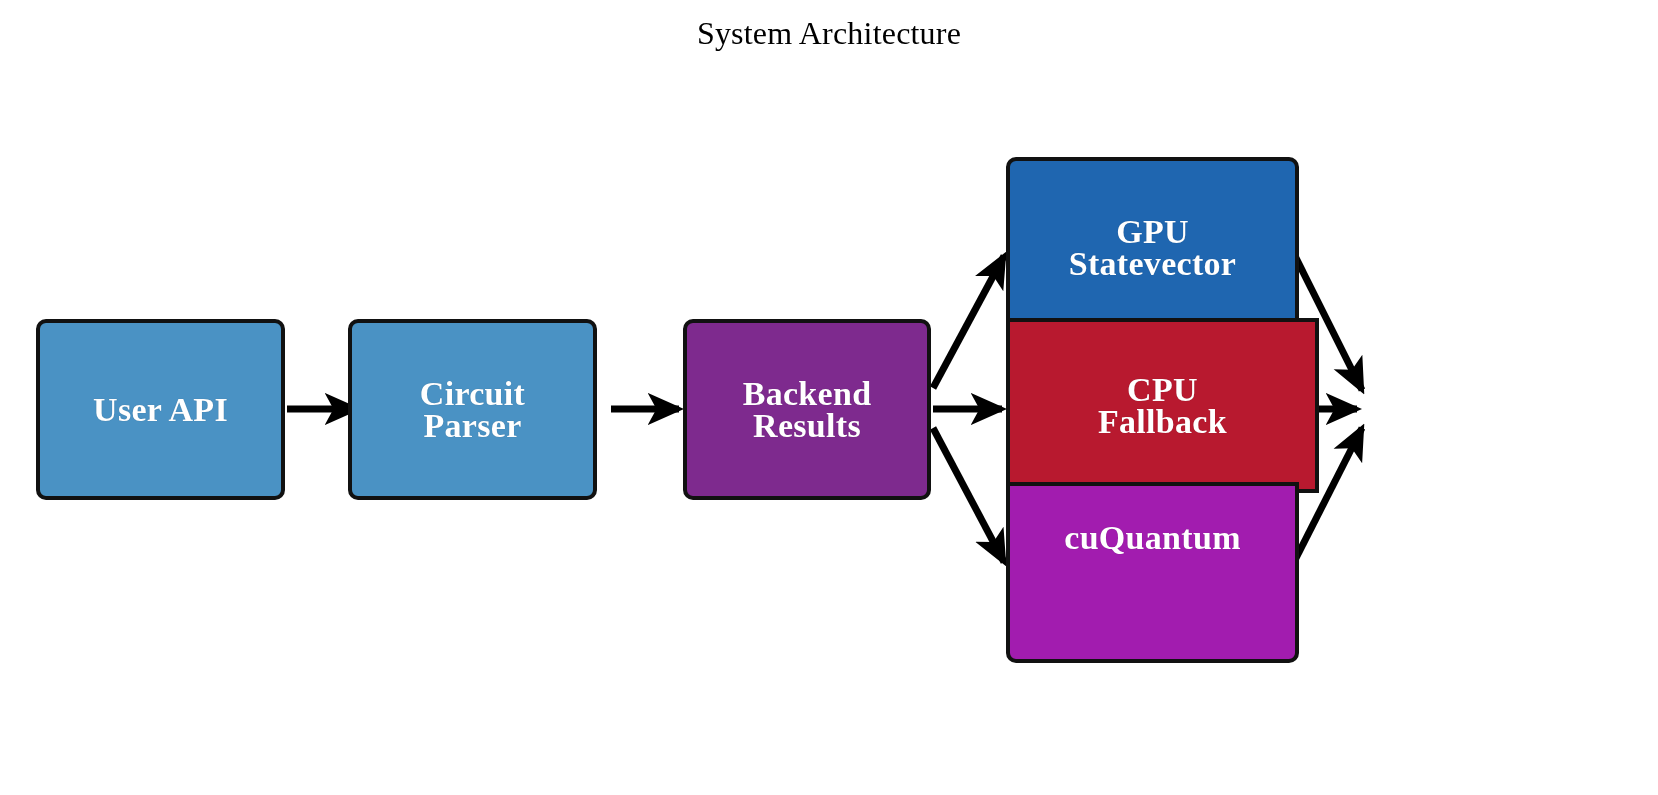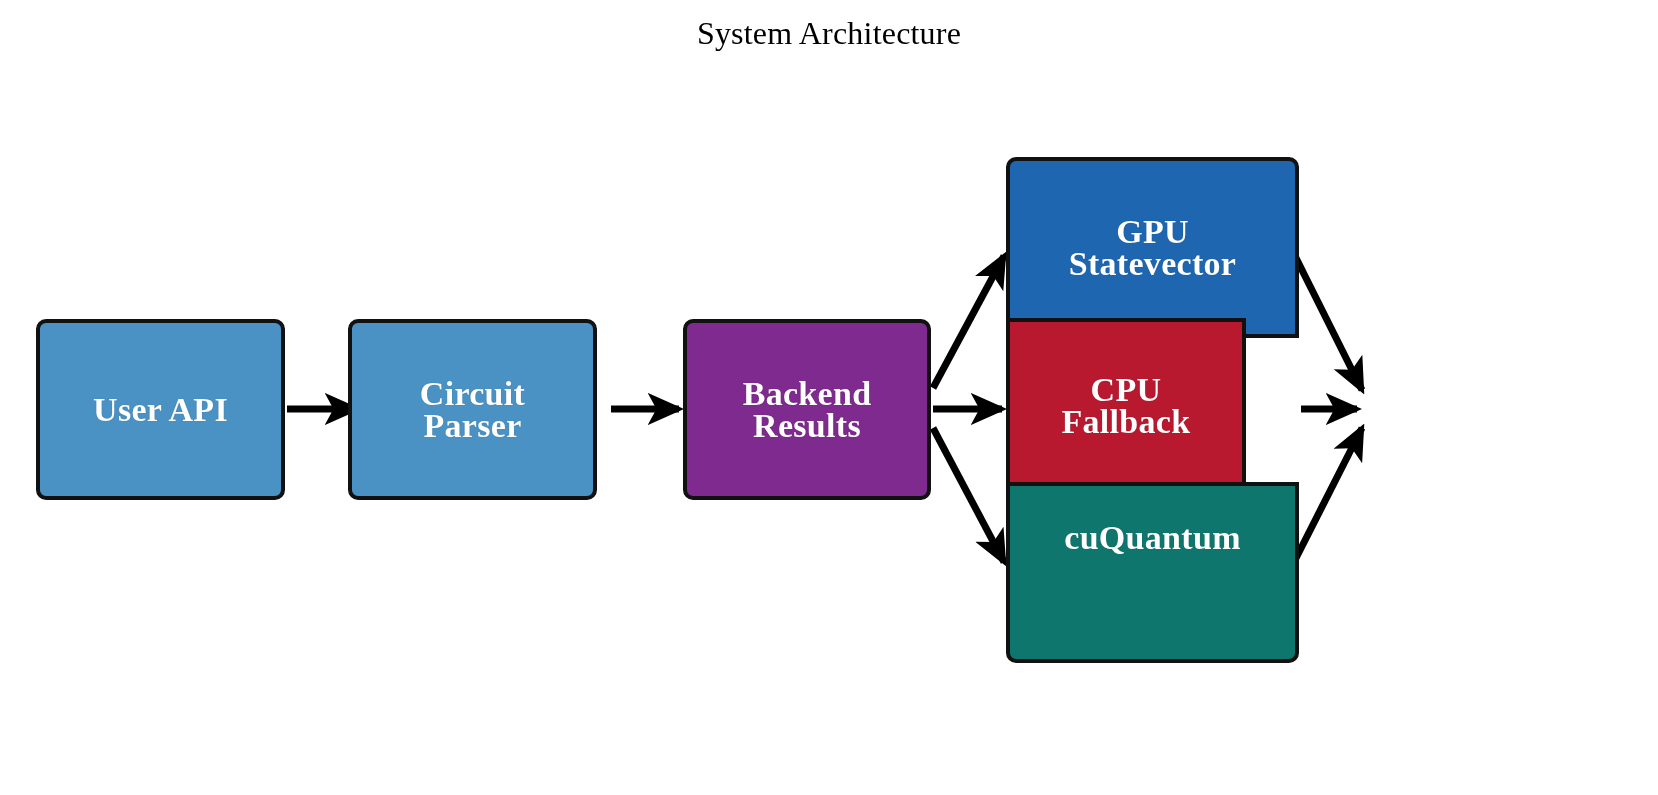--- a/index.html
+++ b/index.html
@@ -38,21 +38,21 @@
   .node .lbl{display:block;padding:0 6px;}
 
   
   #node-user-api      {left:36px;  top:319px; width:249px; height:181px;}
   #node-circuit-parser{left:348px; top:319px; width:249px; height:181px;}
   #node-backend-sel   {left:683px; top:319px; width:248px; height:181px;}
   #node-results       {left:1360px;top:319px; width:171px; height:181px;}
 
   
   #node-gpu-statevector{left:1006px; top:157px; width:293px; height:181px; border-radius:10px 10px 0 0;}
-  #node-cpu-fallback   {left:1006px; top:318px; width:240px; height:175px; border-radius:0;}
+  #node-cpu-fallback   {left:1006px; top:318px; width:313px; height:175px; border-radius:0;}
   #node-cuquantum      {left:1006px; top:482px; width:293px; height:181px; border-radius:0 0 10px 10px;}
 
   #edges{position:absolute;left:0;top:0;width:1658px;height:795px;pointer-events:none;}
 </style>
 </head>
 <body>
 
 <div id="stage">
 
   <div id="title">System Architecture</div>
@@ -106,18 +106,18 @@
     </span>
   </div>
 
   <div class="node" id="node-cpu-fallback" style="background:#b8192f;">
     <span class="lbl">
       <span>CPU</span><br>
       <span>Fallback</span>
     </span>
   </div>
 
-  <div class="node" id="node-cuquantum" style="background:#0f766e;">
+  <div class="node" id="node-cuquantum" style="background:#a21caf;">
     <span class="lbl" style="position:relative;top:-35px;">cuQuantum</span>
   </div>
 
 
 </div>
 
 </body></html>

